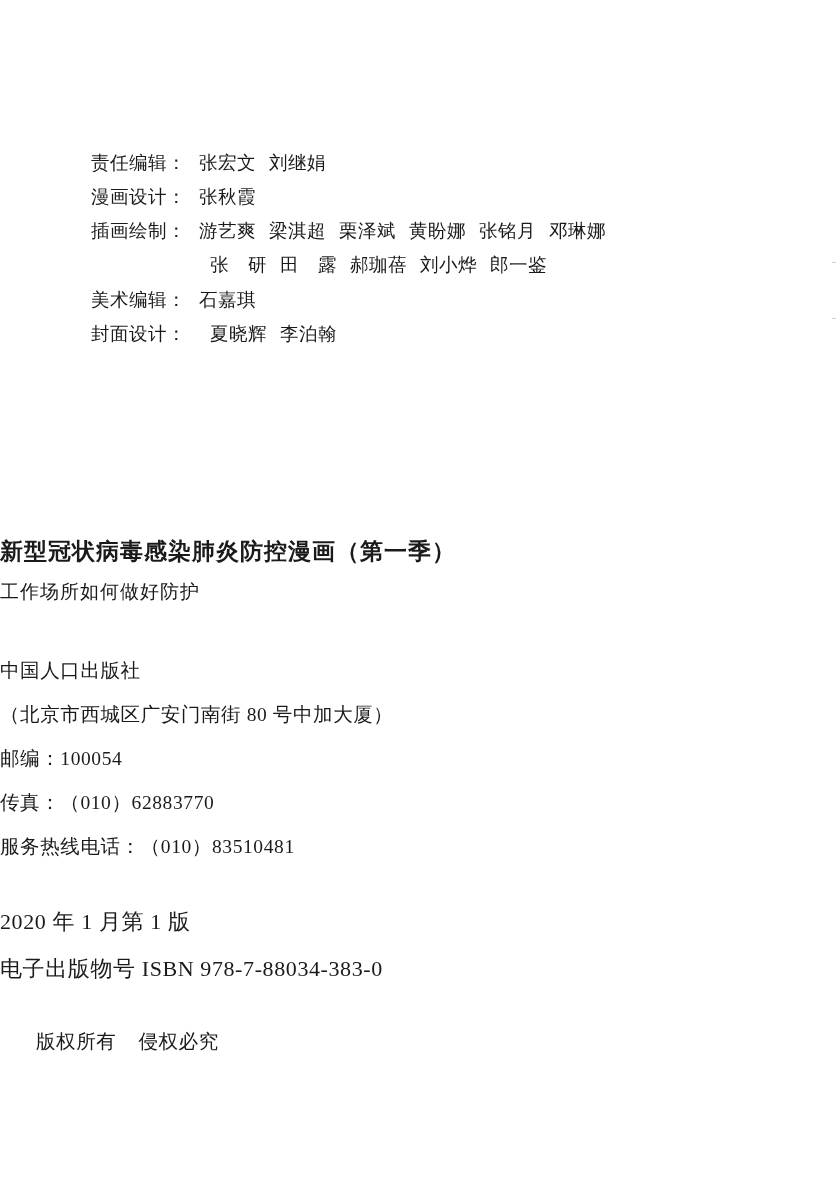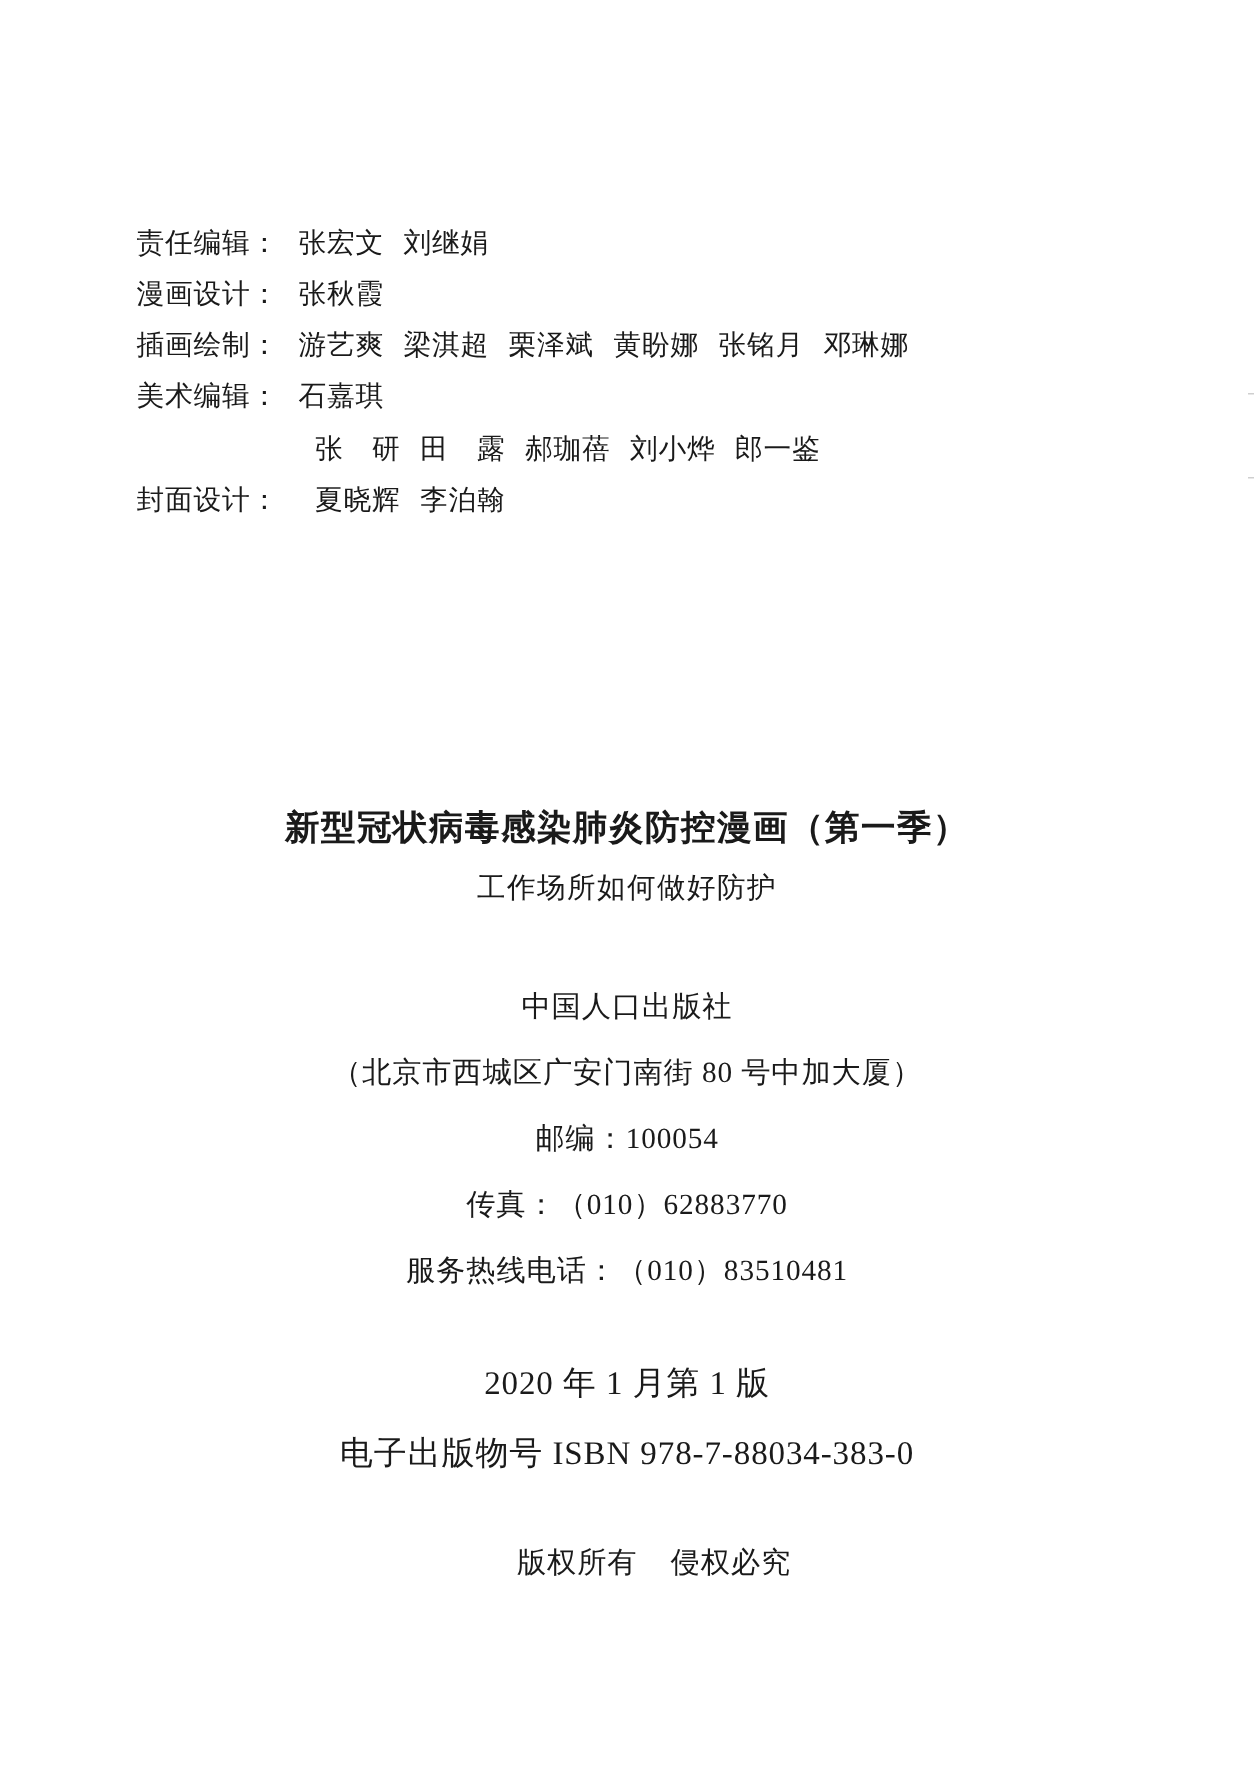--- a/index.html
+++ b/index.html
@@ -58,21 +58,20 @@
   .credit-indent {
     padding-left: 11px;
   }
 
   
   .colophon {
     position: absolute;
     left: 0;
     right: 0;
     top: 536px;
-    text-align: center;
   }
   .colophon .main-title {
     font-size: 23px;
     font-weight: bold;
     letter-spacing: 1px;
     margin-bottom: 12px;
   }
   .colophon .sub-title {
     font-size: 19px;
     letter-spacing: 1px;
@@ -140,31 +139,31 @@
       </div>
     </div>
 
     <div class="credit-row">
       <div class="credit-label">插画绘制：</div>
       <div class="credit-value">
         <span class="n">游艺爽</span><span class="n">梁淇超</span><span class="n">栗泽斌</span><span class="n">黄盼娜</span><span class="n">张铭月</span><span class="n">邓琳娜</span>
       </div>
     </div>
 
-    <div class="credit-row">
-      <div class="credit-label">美术编辑：</div>
-      <div class="credit-value">
-        <span class="n">石嘉琪</span>
-      </div>
-    </div>
-
     <div class="credit-row cont">
       <div class="credit-label"></div>
       <div class="credit-value credit-indent">
         <span class="n">张　研</span><span class="n">田　露</span><span class="n">郝珈蓓</span><span class="n">刘小烨</span><span class="n">郎一鉴</span>
+      </div>
+    </div>
+
+    <div class="credit-row">
+      <div class="credit-label">美术编辑：</div>
+      <div class="credit-value">
+        <span class="n">石嘉琪</span>
       </div>
     </div>
 
     <div class="credit-row">
       <div class="credit-label">封面设计：</div>
       <div class="credit-value credit-indent">
         <span class="n">夏晓辉</span><span class="n">李泊翰</span>
       </div>
     </div>
 

